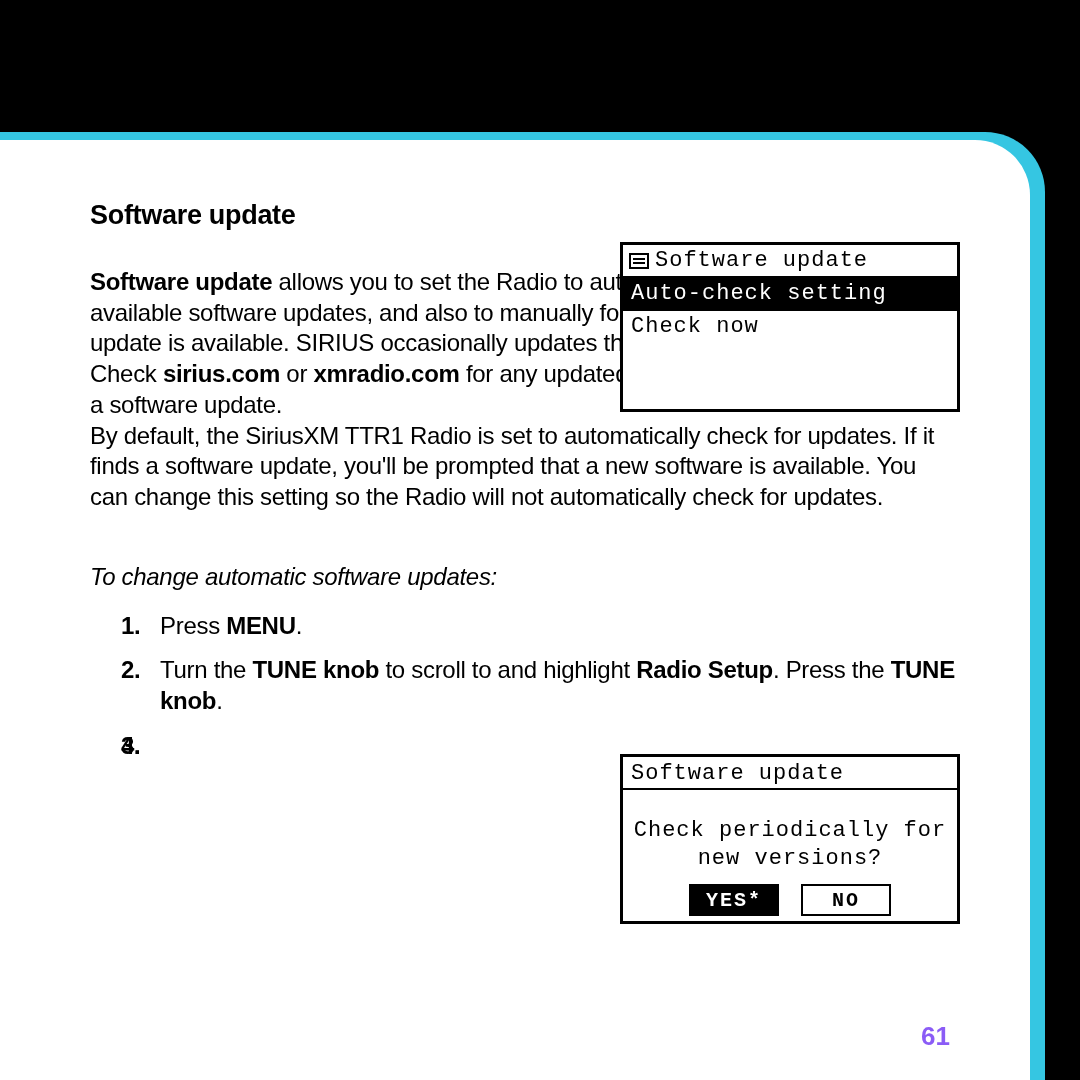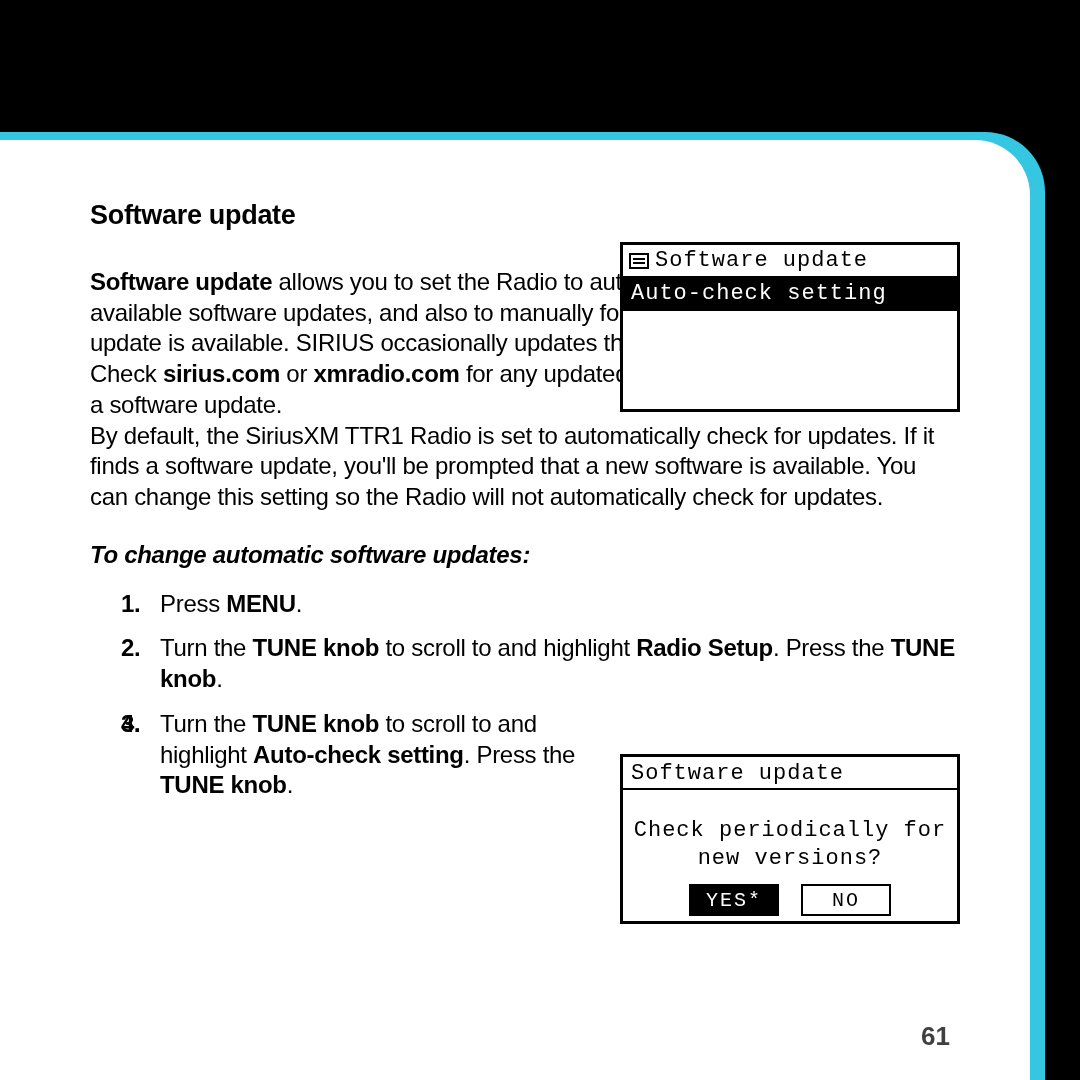--- a/index.html
+++ b/index.html
@@ -39,23 +39,23 @@
     letter-spacing: -0.3px;
   }
   .body-text {
     font-size: 24px;
     line-height: 1.28;
     letter-spacing: -0.3px;
   }
   .bold { font-weight: 700; }
   .ital-head {
     font-style: italic;
-    font-weight: 700;
+    font-weight: 400;
     font-size: 24px;
-    margin-top: 28px;
+    margin-top: 50px;
     margin-bottom: 20px;
     letter-spacing: -0.3px;
   }
   ol.steps {
     margin: 0;
     padding: 0 0 0 66px;
     font-size: 24px;
     line-height: 1.28;
     letter-spacing: -0.3px;
   }
@@ -68,21 +68,21 @@
   ol.steps li .num {
     position: absolute;
     left: -35px;
     top: 0;
     font-weight: 700;
   }
   .page-num {
     position: absolute;
     right: 80px;
     bottom: 28px;
-    color: #404040;
+    color: #8b5cf6;
     font-weight: 700;
     font-size: 26px;
   }
 
   
   .lcd {
     position: absolute;
     border: 3px solid #000;
     background: #fff;
     font-family: "Courier New", monospace;
@@ -162,20 +162,21 @@
   .lcd2-btn {
     width: 90px;
     height: 32px;
     border: 2px solid #000;
     display: flex;
     align-items: center;
     justify-content: center;
     font-size: 20px;
     letter-spacing: 2px;
     box-sizing: border-box;
+    font-weight: bold;
   }
   .lcd2-btn.sel {
     background: #000;
     color: #fff;
   }
   .para-wrap2 { width: 870px; }
   .li-wrap-narrow { width: 420px; display:inline-block; }
 </style>
 </head>
 <body>
@@ -200,32 +201,30 @@
       </li>
       <li>
         <span class="num">2.</span>
         <span>Turn the </span><span class="bold">TUNE knob</span><span> to scroll to and highlight </span><span class="bold">Radio Setup</span><span>. Press the </span><span class="bold">TUNE knob</span><span>.</span>
       </li>
       <li>
         <span class="num">3.</span>
       </li>
       <li>
         <span class="num">4.</span>
-        <span class="li-wrap-narrow">
-          <span>Turn the </span><span class="bold">TUNE knob</span><span> to scroll to and highlight </span><span class="bold">Auto-check setting</span><span>. Press the </span><span class="bold">TUNE knob</span><span>.</span>
-        </span>
       </li>
     </ol>
 
     <div class="lcd lcd1">
       <div class="lcd1-head">
         <span class="list-icon"></span>
         <span>Software update</span>
       </div>
       <div class="lcd1-row sel">Auto-check setting</div>
+      <div class="lcd1-row">Check now</div>
     </div>
 
     <div class="lcd lcd2">
       <div class="lcd2-title">Software update</div>
       <div class="lcd2-msg">
         <span>Check periodically for</span><br>
         <span>new versions?</span>
       </div>
       <div class="lcd2-btns">
         <div class="lcd2-btn sel">YES*</div>

